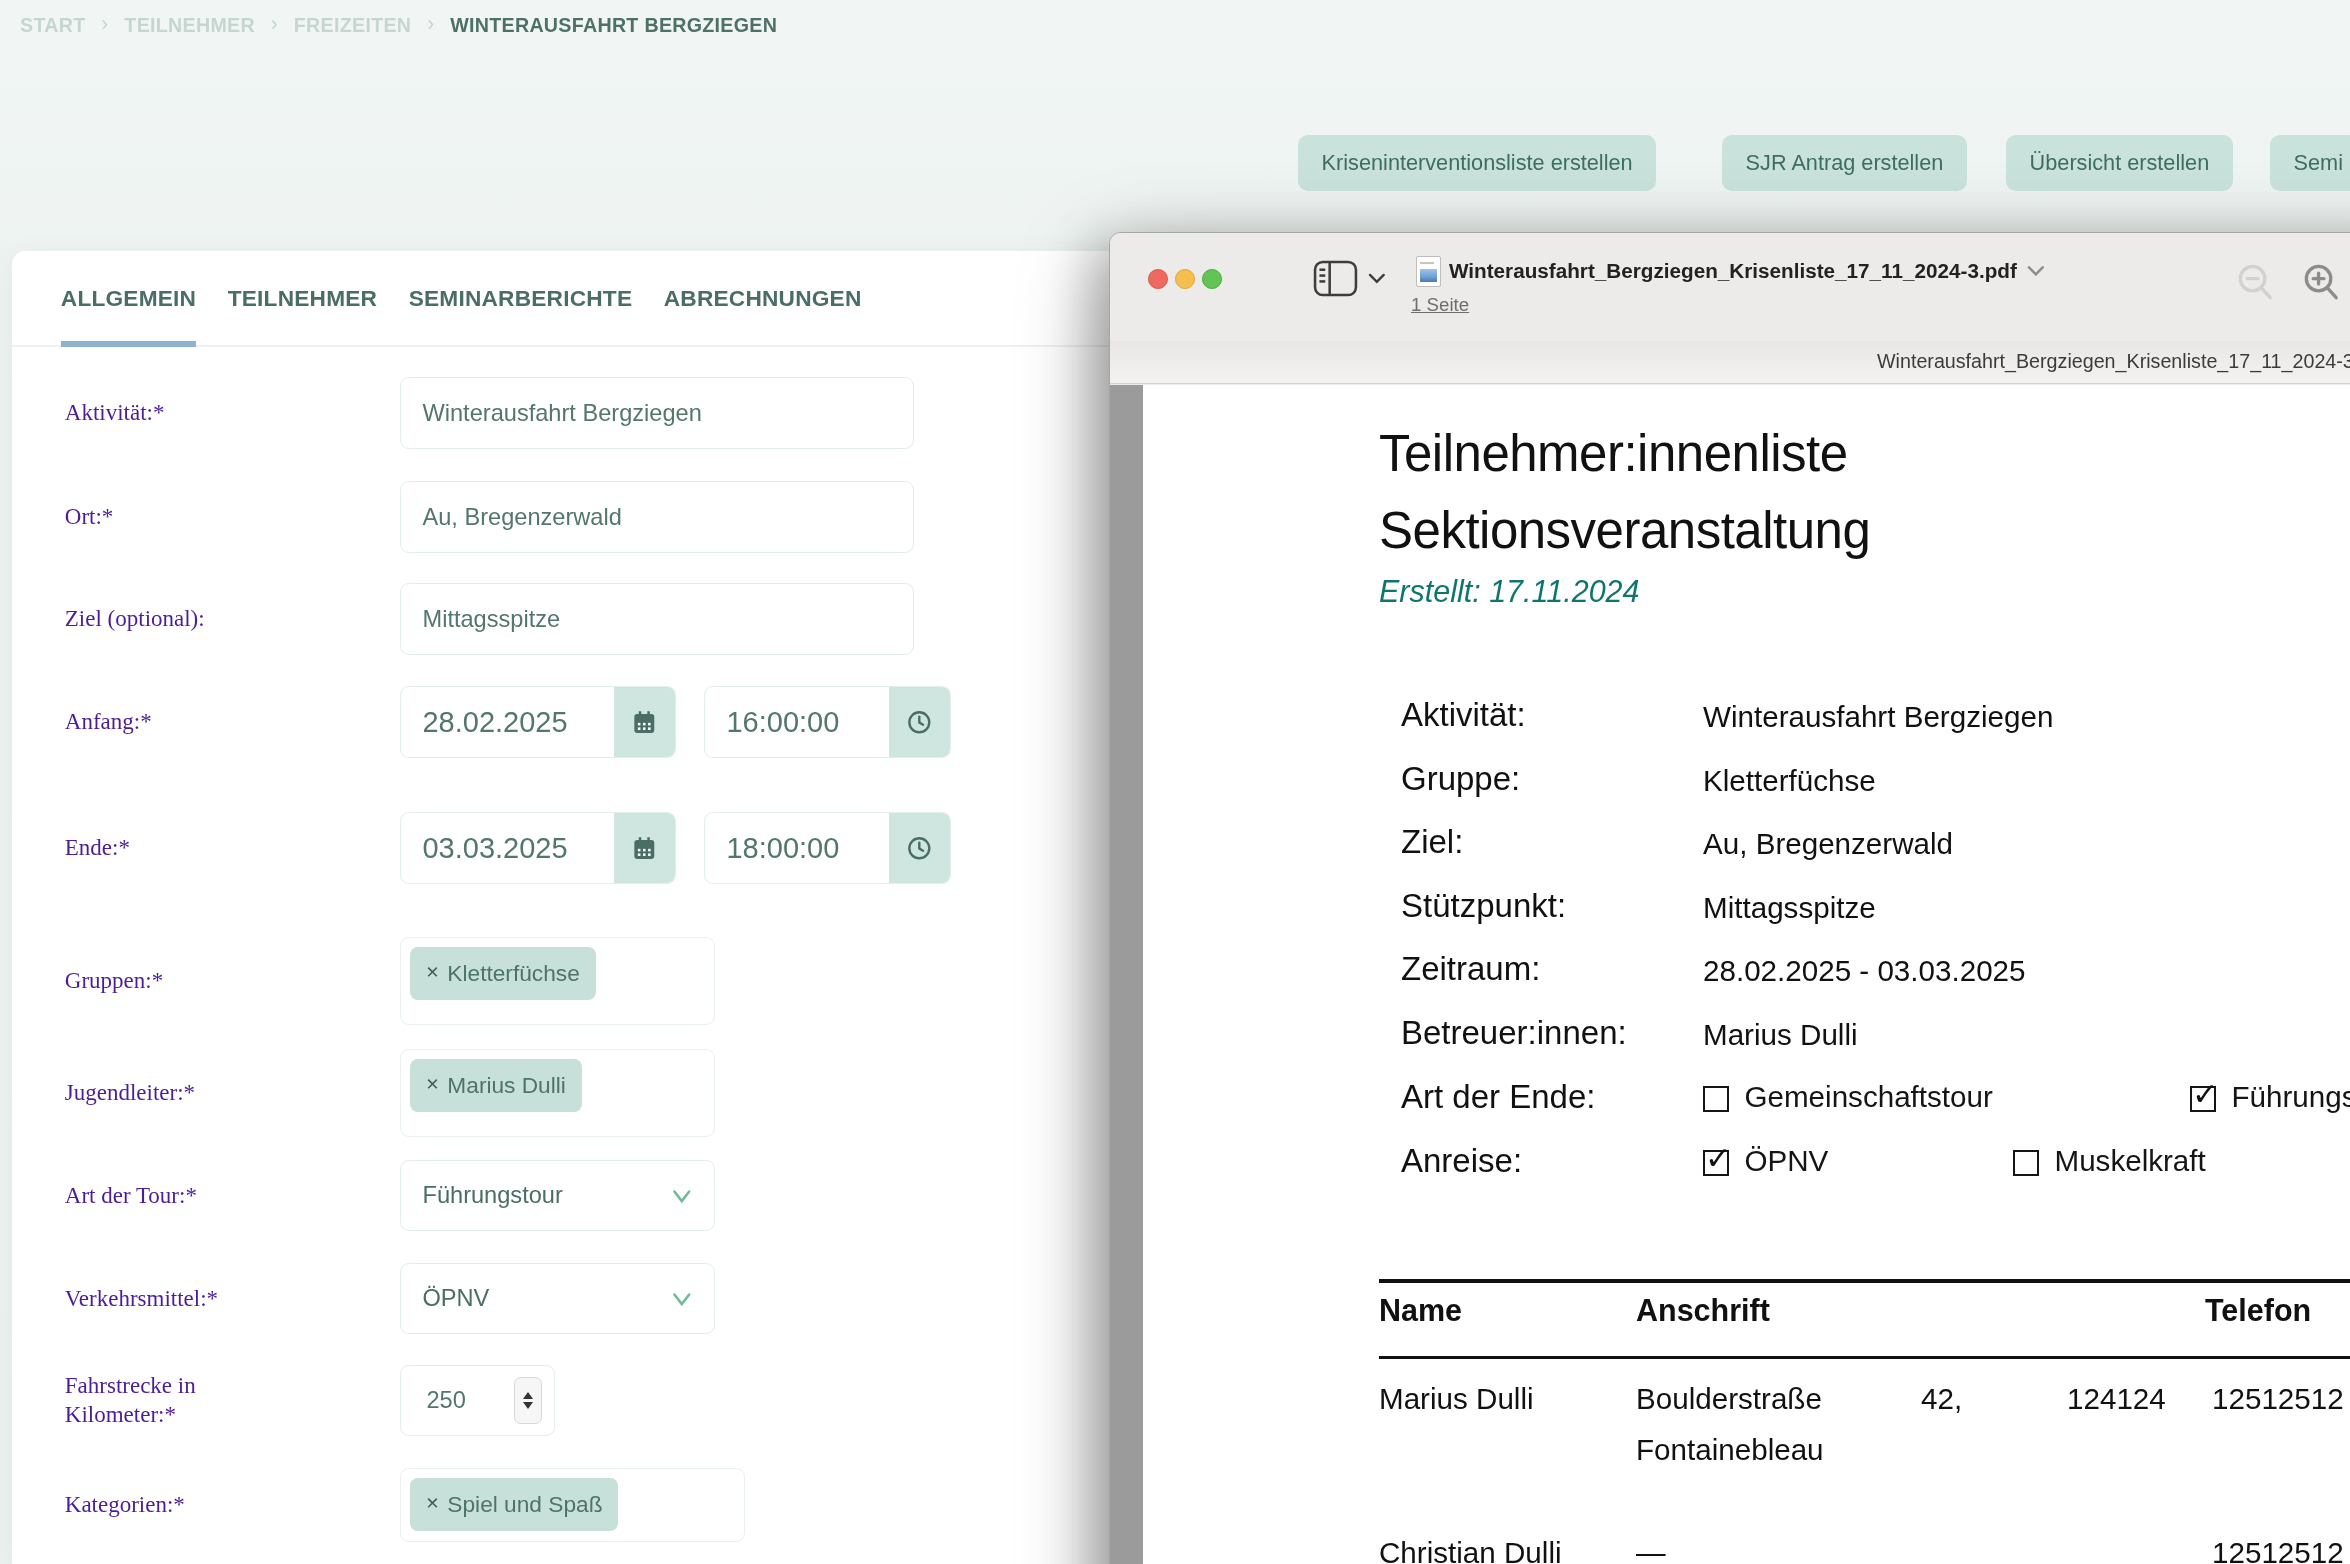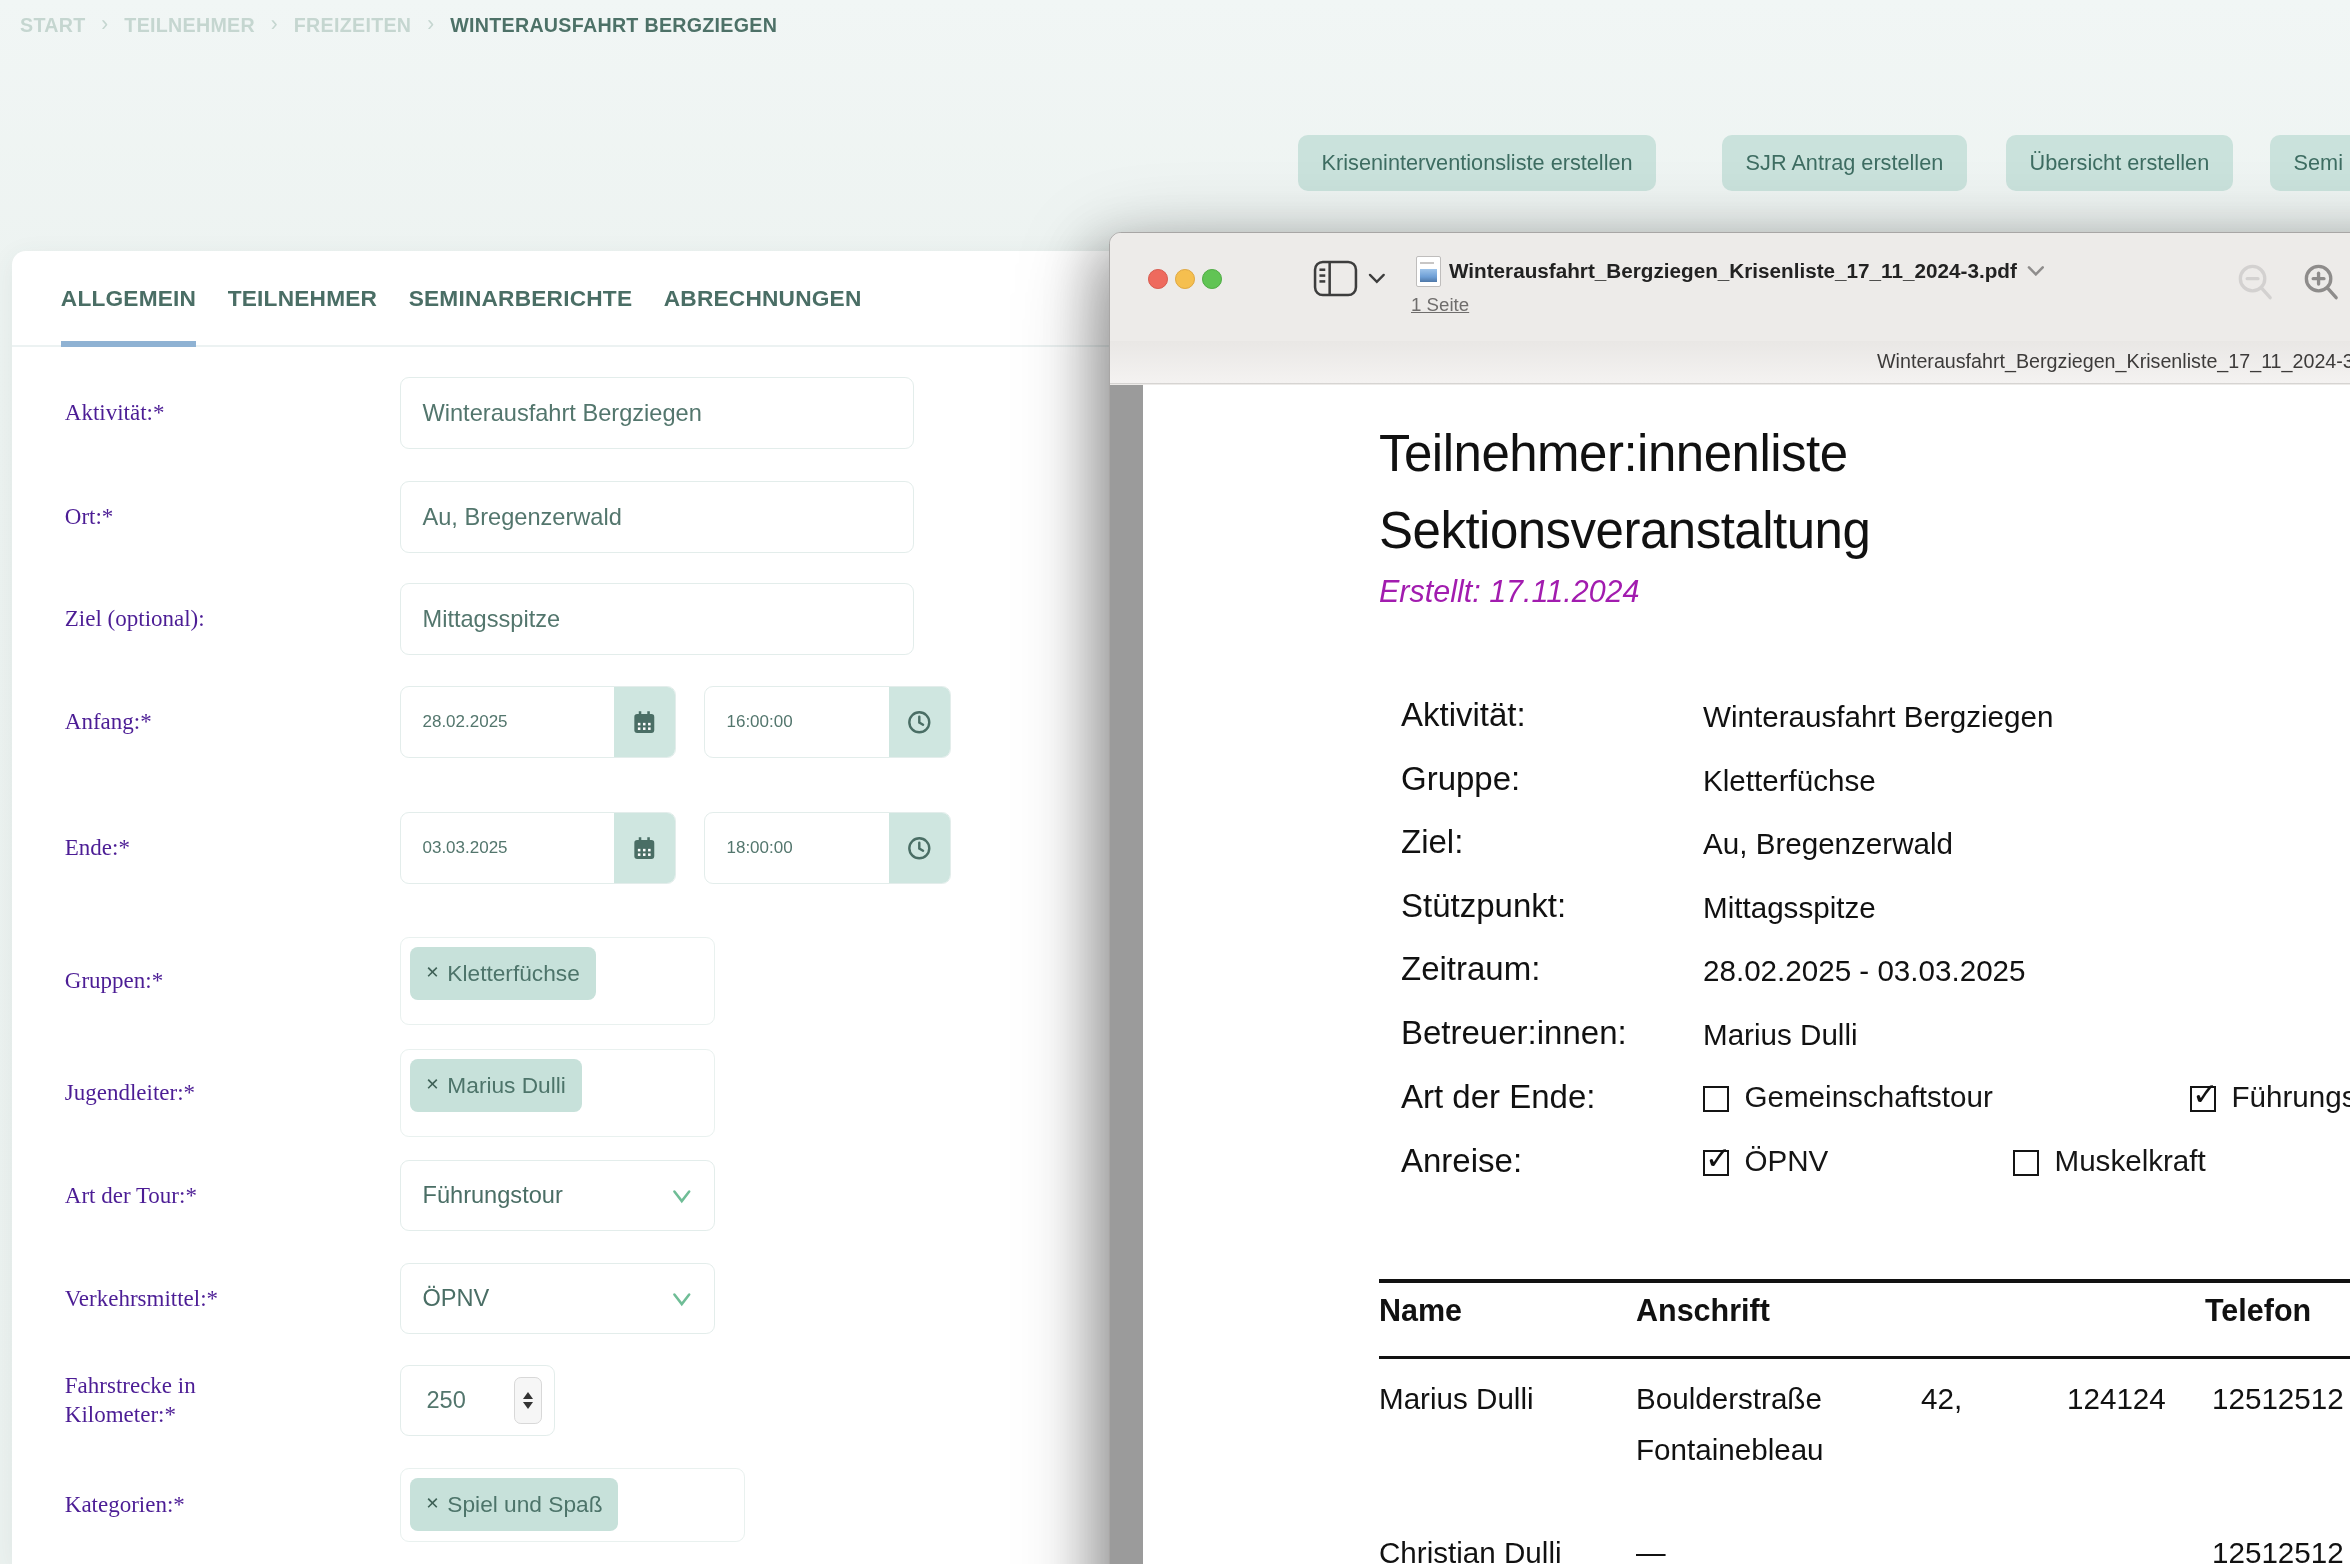--- a/index.html
+++ b/index.html
@@ -28,21 +28,21 @@
     color:#4a6e65;letter-spacing:0.2px;cursor:pointer;}
   .tab.active::after{content:"";position:absolute;left:0;right:0;bottom:-2px;height:5.9px;background:#8fb2d3;}
 
   .frow{position:absolute;left:0;width:100%;}
   .lbl{position:absolute;left:53px;top:50%;transform:translateY(-50%);font-size:23px;color:#4c1d95;max-width:296px;line-height:29.6px;font-family:Liberation Serif, serif;}
   .ctl{position:absolute;left:388px;top:0;height:100%;}
 
   .tbox{box-sizing:border-box;height:72px;width:514px;border:1.5px solid #e3edeb;border-radius:8.9px;
     background:#fff;display:flex;align-items:center;padding-left:21.7px;font-size:23.6px;color:#53766d;}
   .dtgroup{position:absolute;top:0;height:72px;display:flex;border:1.5px solid #e3edeb;border-radius:8.9px;overflow:hidden;background:#fff;box-sizing:border-box;}
-  .dtgroup .val{display:flex;align-items:center;padding-left:21.7px;font-size:17px;color:#53766d;}
+  .dtgroup .val{display:flex;align-items:center;padding-left:21.7px;font-size:29px;color:#53766d;}
   .addon{width:61px;margin-left:auto;background:#cfe6e0;display:flex;align-items:center;justify-content:center;}
   .g-date{left:0;width:276px;}
   .g-time{left:304px;width:247px;}
 
   .msbox{box-sizing:border-box;border:1.5px solid #e9f1ef;border-radius:8.9px;background:#fff;padding:8.9px;height:100%;}
   .chip{display:inline-flex;align-items:center;gap:7.9px;height:53px;background:#c7e1da;border-radius:7.9px;
     padding:0 15.8px;font-size:22.7px;color:#4d746a;}
   .chip .x{font-size:16.7px;color:#3f6157;cursor:pointer;line-height:1;}
 
   .selbox{box-sizing:border-box;width:315px;height:71px;border:1.5px solid #e3edeb;border-radius:8.9px;background:#fff;
@@ -83,21 +83,21 @@
   .tb-icon{position:absolute;top:27.6px;cursor:pointer;}
   .tb-zoomout{left:1124px;} .tb-zoomin{left:1190px;}
   .tabbar{position:absolute;left:0;top:108px;width:100%;height:43px;
     background:linear-gradient(180deg,#e9e7e5 0%,#f4f2f1 100%);border-bottom:1px solid #d6d4d2;box-sizing:border-box;}
   .tabname{position:absolute;left:767px;top:0;line-height:41px;font-size:19.7px;color:#3d3b3a;white-space:nowrap;}
   .wcontent{position:absolute;left:0;top:152px;right:0;bottom:0;background:#9b9b9b;}
   .pdfpage{position:absolute;left:33px;top:0;width:1478px;height:1326px;background:#fff;color:#151515;}
 
   
   .pdfpage .h1{position:absolute;left:236px;top:29.6px;font-size:51px;line-height:77px;color:#111;letter-spacing:-0.5px;}
-  .pdfpage .created{position:absolute;left:236px;top:189px;font-size:30.5px;font-style:italic;color:#a21caf;}
+  .pdfpage .created{position:absolute;left:236px;top:189px;font-size:30.5px;font-style:italic;color:#0f766e;}
   .drow{position:absolute;left:0;width:100%;height:47px;white-space:nowrap;}
   .dlbl{position:absolute;left:258px;font-size:33px;color:#111;}
   .dval{position:absolute;left:560px;top:3.9px;font-size:29.6px;color:#111;}
   .d1{top:311px;} .d2{top:375px;} .d3{top:438px;} .d4{top:502px;}
   .d5{top:565px;} .d6{top:629px;} .d7{top:693px;} .d8{top:757px;}
   .opt{position:absolute;top:2px;display:flex;align-items:flex-start;font-size:29.6px;white-space:nowrap;}
   .cb{position:relative;display:inline-block;width:21.7px;height:21.7px;border:2.4px solid #141414;margin:5.9px 15.8px 0 0;flex:none;}
   .cb .ck{position:absolute;left:0px;top:-11.8px;font-size:31.5px;color:#111;}
   .o-pos1{left:560px;} .o-tour2{left:1047px;} .o-anr2{left:870px;}
 

